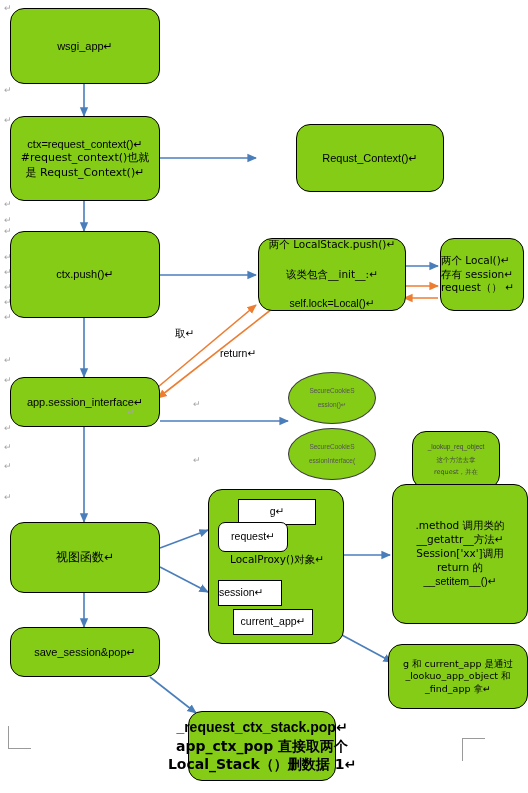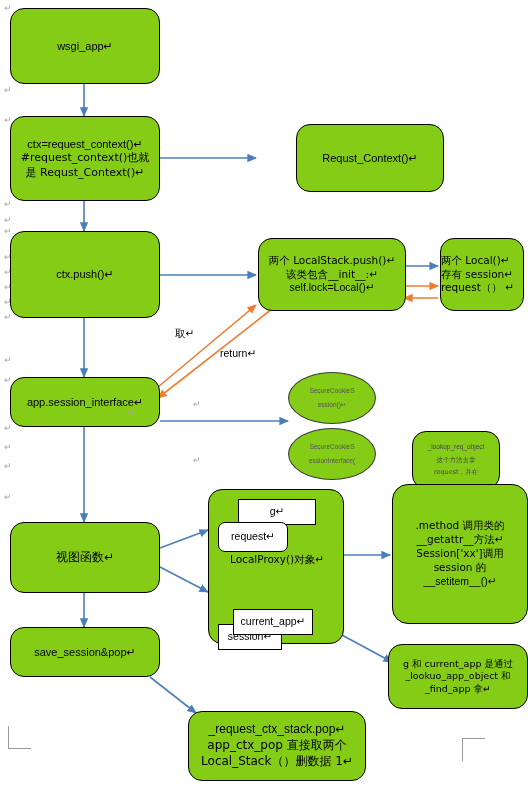--- a/index.html
+++ b/index.html
@@ -134,21 +134,21 @@
   </div>
 
   <div class="node rounded" style="left:270px; top:124px; width:148px; height:68px; font-size:11px;margin-left:26px;">
     <span class="line">Requst_Context()↵</span>
   </div>
 
   <div class="node rounded" style="left:10px; top:231px; width:150px; height:87px; font-size:11px;">
     <span class="line">ctx.push()↵</span>
   </div>
 
-  <div class="node rounded" style="left:258px; top:238px; width:148px; height:73px; font-size:10.5px;">
+  <div class="node rounded" style="left:258px; top:238px; width:148px; height:73px; font-size:10.5px;gap:16px;">
     <span class="line cjk">两个 LocalStack.push()↵</span>
     <span class="line cjk">该类包含__init__:↵</span>
     <span class="line">self.lock=Local()↵</span>
   </div>
 
   <div class="node rounded" style="left:440px; top:238px; width:84px; height:73px; font-size:10.5px; align-items:flex-start; padding-left:0;">
     <span class="line cjk">两个 Local()↵</span>
     <span class="line cjk">存有 session↵</span>
     <span class="line cjk">request（） ↵</span>
   </div>
@@ -170,59 +170,59 @@
     <span class="line">SecureCookieS</span>
     <span class="line" style="margin-top:5px;">essionInterface(</span>
   </div>
 
   <div class="node rounded" style="left:412px; top:431px; width:88px; height:58px; font-size:6.5px; color:#444; border-width:1px;">
     <span class="line">_lookup_req_object</span>
     <span class="line cjk" style="margin-top:4px;">这个方法去拿</span>
     <span class="line cjk" style="margin-top:4px;">request，并在</span>
   </div>
 
-  <div class="node rounded" style="left:392px; top:484px; width:136px; height:140px; font-size:10.5px;border-radius:16px;">
+  <div class="node rounded" style="left:392px; top:484px; width:136px; height:140px; font-size:10.5px;">
     <span class="line cjk">.method 调用类的</span>
     <span class="line cjk">__getattr__方法↵</span>
     <span class="line cjk">Session['xx']调用</span>
-    <span class="line cjk">session 的</span>
+    <span class="line cjk">return 的</span>
     <span class="line">__setitem__()↵</span>
   </div>
 
   <div class="node rounded" style="left:10px; top:522px; width:150px; height:71px; font-size:12px;">
     <span class="line cjk">视图函数↵</span>
   </div>
 
   <div class="node rounded" style="left:208px; top:489px; width:136px; height:155px; justify-content:flex-start; padding-top:9px; font-size:10.5px;">
     <div class="rect" style="position:absolute; left:29px; top:9px; width:76px; height:24px; display:flex; align-items:center; justify-content:center; background:#fff;">
       <span class="line">g↵</span>
     </div>
     <div class="rect" style="position:absolute; left:9px; top:32px; width:68px; height:28px; display:flex; align-items:center; justify-content:center; background:#fff;border-radius:7px;">
       <span class="line">request↵</span>
     </div>
     <div style="position:absolute; left:0; top:63px; width:136px; text-align:center;" class="cjk">LocalProxy()对象↵</div>
-    <div class="rect" style="position:absolute; left:9px; top:90px; width:62px; height:24px; display:flex; align-items:center; justify-content:center; background:#fff;margin-top:44px;">
+    <div class="rect" style="position:absolute; left:9px; top:90px; width:62px; height:24px; display:flex; align-items:center; justify-content:flex-start; background:#fff;">
       <span class="line">session↵</span>
     </div>
     <div class="rect" style="position:absolute; left:24px; top:119px; width:78px; height:24px; display:flex; align-items:center; justify-content:center; background:#fff;">
       <span class="line">current_app↵</span>
     </div>
   </div>
 
   <div class="node rounded" style="left:10px; top:627px; width:150px; height:50px; font-size:11px;">
     <span class="line">save_session&amp;pop↵</span>
   </div>
 
   <div class="node rounded" style="left:388px; top:644px; width:140px; height:65px; font-size:9.5px;">
     <span class="line cjk">g 和 current_app 是通过</span>
     <span class="line cjk">_lookuo_app_object 和</span>
     <span class="line cjk">_find_app 拿↵</span>
   </div>
 
-  <div class="node rounded" style="left:188px; top:711px; width:178px; height:70px; font-size:12px;">
+  <div class="node rounded" style="left:188px; top:711px; width:148px; height:70px; font-size:14px;font-weight:bold;">
     <span class="line">_request_ctx_stack.pop↵</span>
     <span class="line cjk">app_ctx_pop 直接取两个</span>
     <span class="line cjk">Local_Stack（）删数据 1↵</span>
   </div>
 
   <div class="margin-mark" style="left:8px; top:726px; border-width:0 0 1px 1px;"></div>
   <div class="margin-mark" style="left:462px; top:738px; border-width:1px 0 0 1px;"></div>
 
   <div id="pilcrows">
       <span class="pilcrow" style="left: 4px; top: 4px;">↵</span>

